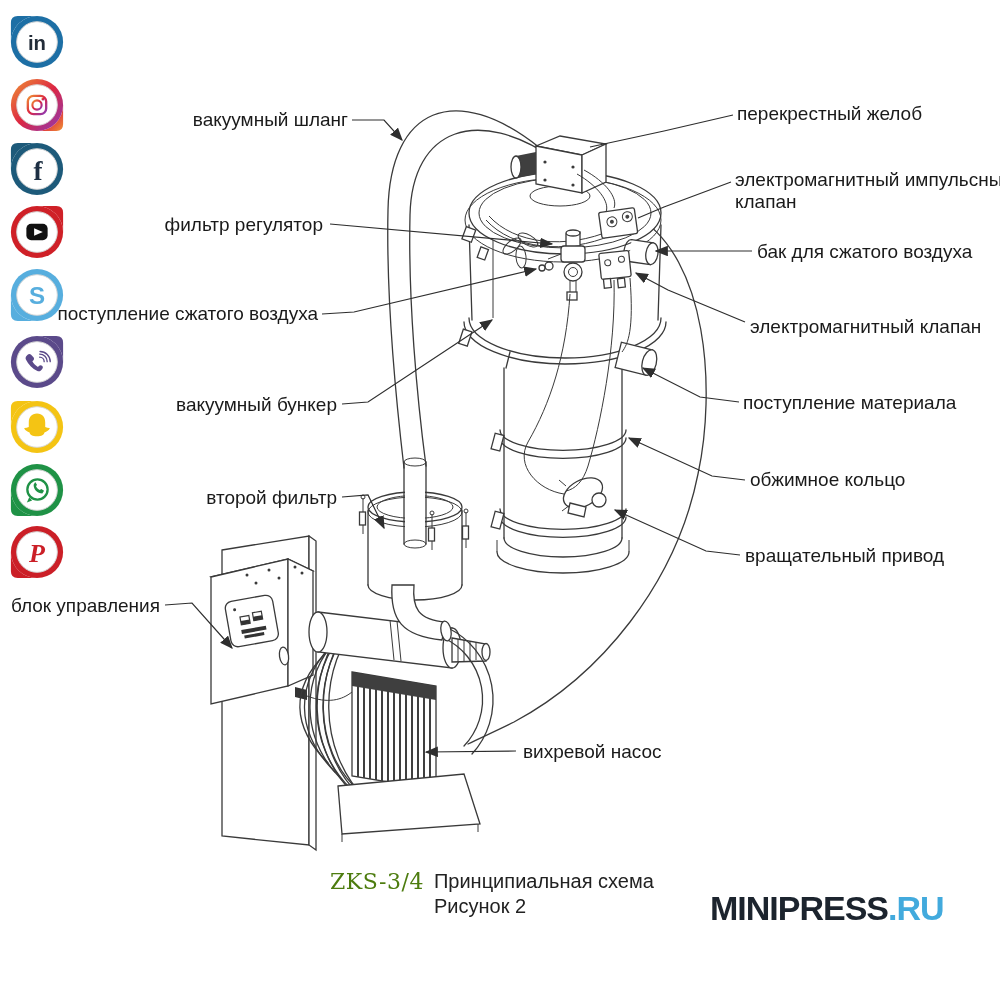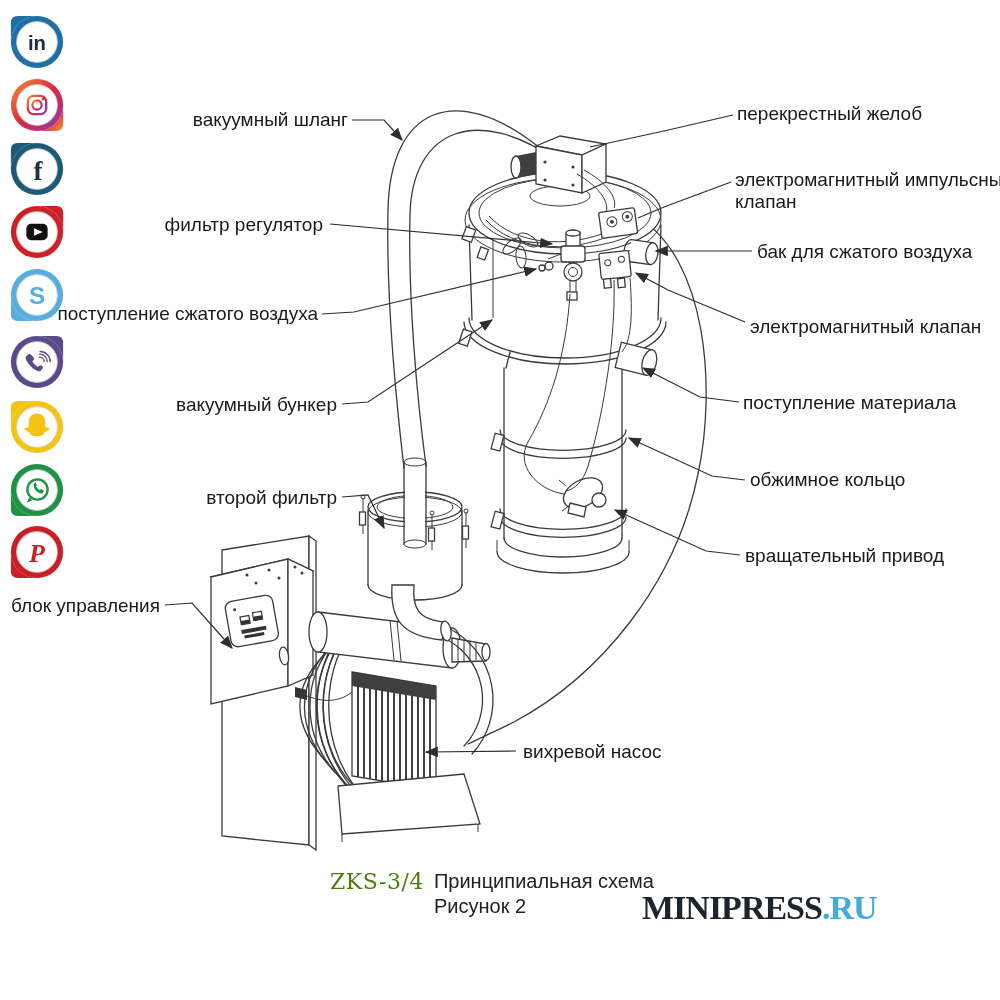--- a/index.html
+++ b/index.html
@@ -14,21 +14,21 @@
   .lbl{font-family:"Liberation Sans", sans-serif;font-size:19px;fill:#1a1a1a;}
   .line{stroke:#3a3a3a;stroke-width:1.3;fill:none;stroke-linecap:round;}
   .thin{stroke:#3a3a3a;stroke-width:1;fill:none;}
   .wfill{fill:#fff;stroke:#3a3a3a;stroke-width:1.3;}
   .leader{stroke:#2e2e2e;stroke-width:1.2;fill:none;}
   
   .caption{position:absolute;left:330px;top:869px;display:flex;gap:10px;align-items:flex-start;}
   .model{font-family:"DejaVu Serif", serif;font-size:22px;color:#4d7c0f;letter-spacing:0.5px;}
   .cap-lines{font-size:20px;color:#222;line-height:25px;}
   
-  .logo{position:absolute;left:642px;top:889px;font-family:Liberation Serif, serif;
+  .logo{position:absolute;left:710px;top:889px;font-family:Liberation Sans, sans-serif;
         font-weight:bold;font-size:34px;letter-spacing:-1px;white-space:nowrap;}
   .logo .part{color:var(--accent,#1c242e);}
 </style>
 </head>
 <body>
 
 <div class="canvas">
 
   <aside class="social">
 

